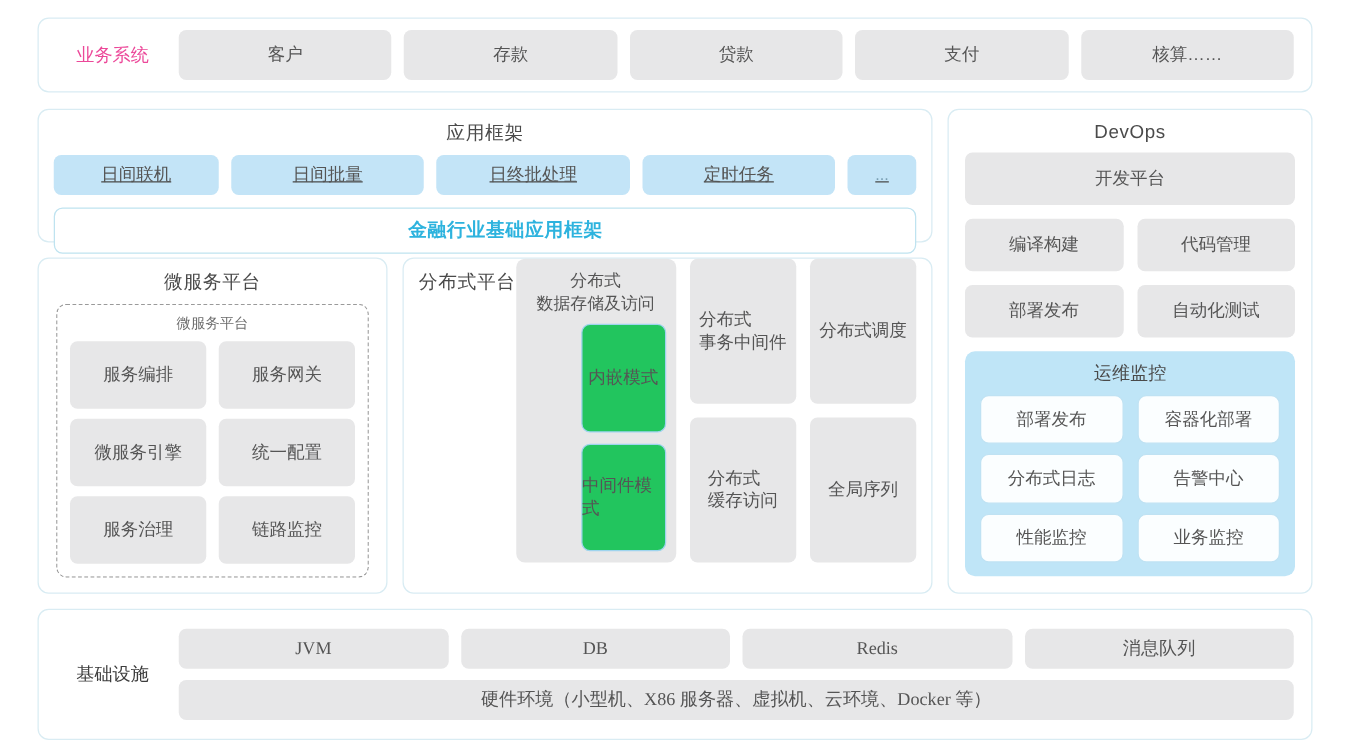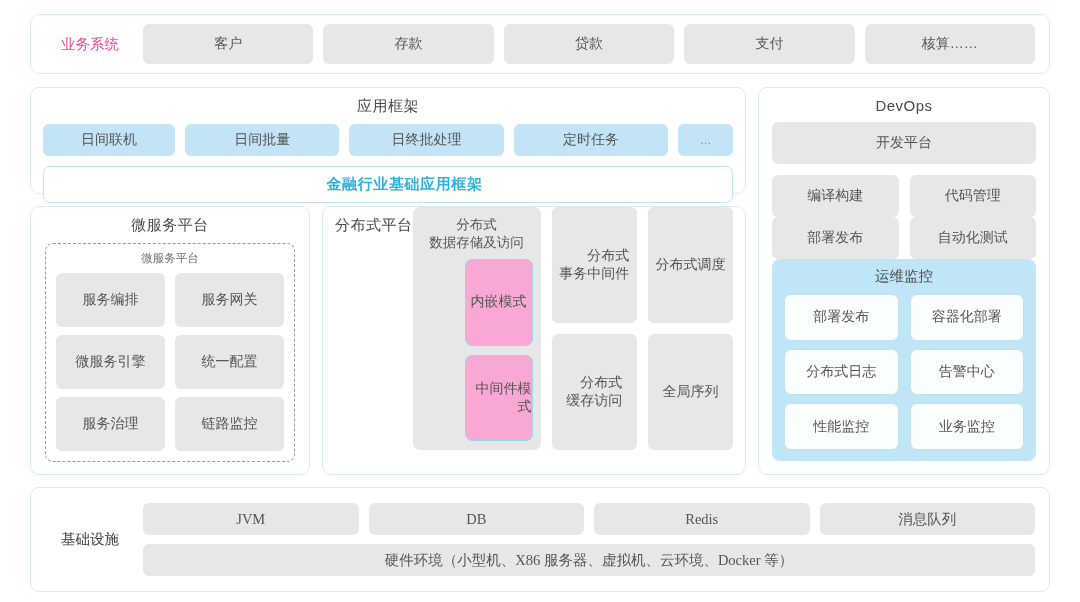--- a/index.html
+++ b/index.html
@@ -24,28 +24,28 @@
     color: #4a4a4a;
     padding: 9px 0 8px 0;
     letter-spacing: .5px;
   }
 
   
   .chip {
     background: #e7e7e8;
     border-radius: 6px;
     display: flex; align-items: center; justify-content: center;
-    text-align: right;
+    text-align: left;
     font-size: 14px;
     color: #555;
     line-height: 1.28;
   }
   .chip.blue { background: #c3e4f7; }
   .chip.whiteblue {
-    background: #f9a8d4;
+    background: #22c55e;
     border: 1px solid #9fd4ee;
     border-radius: 7px;
     margin-left: 44px;
   }
   .chip.white {
     background: #fbfeff;
     border: 1px solid #bfe2f3;
     border-radius: 7px;
   }
 
@@ -64,21 +64,21 @@
   }
   .biz .chip { flex: 1; height: 40px; }
 
   
   .middle { display: flex; gap: 12px; margin-top: 13px; flex: none; height: 388px; }
   .mid-left { width: 716px; display: flex; flex-direction: column; gap: 12px; }
   .mid-right { flex: 1; }
 
   
   .appfw { flex: none; height: 107px; padding: 0 12px 10px 12px; }
-  .appfw .chips { display: flex; gap: 10px; }
+  .appfw .chips { display: flex; gap: 10px; text-decoration: underline; }
   .appfw .chips .chip { height: 32px; }
   .appfw .c1 { flex: 2.05; }
   .appfw .c2 { flex: 2.4; }
   .appfw .c3 { flex: 2.4; }
   .appfw .c4 { flex: 2.4; }
   .appfw .c5 { flex: .85; font-size: 13px; color:#7a9fb3; }
   .appfw .fin-bar {
     margin-top: 10px; height: 37px;
     border: 1px solid #bfe3f0; border-radius: 7px;
     background:#fff;
@@ -107,21 +107,21 @@
   .dp-col1 { width: 128px; flex:none; background:#e7e7e8; border-radius:7px; padding: 9px 8px 9px 8px; display:flex; flex-direction:column; }
   .dp-col1 .hd { text-align:center; font-size:13.5px; color:#555; line-height:1.3; padding-bottom: 8px; }
   .dp-col1 .sub { flex:1; display:flex; flex-direction:column; gap: 9px; }
   .dp-col1 .sub .chip { flex:1; font-size:14px; }
   .dp-rest { flex:1; display:grid; grid-template-columns: 1fr 1fr; grid-template-rows: 1fr 1fr; gap: 11px; }
   .dp-rest .chip { font-size: 14px; }
 
   
   .devops { padding: 0 13px 13px 13px; display:flex; flex-direction:column; height:100%; }
   .devops .wide { height: 42px; margin-bottom: 11px; }
-  .devops .row2 { display:grid; grid-template-columns:1fr 1fr; gap: 11px; }
+  .devops .row2 { display:grid; grid-template-columns:1fr 1fr; gap: 11px; margin-bottom: 11px; }
   .devops .row2 .chip { height: 42px; }
   .ops {
     flex:1; background:#bfe5f7; border-radius: 8px;
     padding: 8px 12px 11px 12px; display:flex; flex-direction:column;
   }
   .ops .ops-title { text-align:center; font-size: 14.5px; color:#4a4a4a; padding-bottom: 8px; }
   .ops-grid { flex:1; display:grid; grid-template-columns:1fr 1fr; grid-template-rows:1fr 1fr 1fr; gap: 8px 11px; }
   .ops-grid .chip { font-size: 14px; }
 
   

